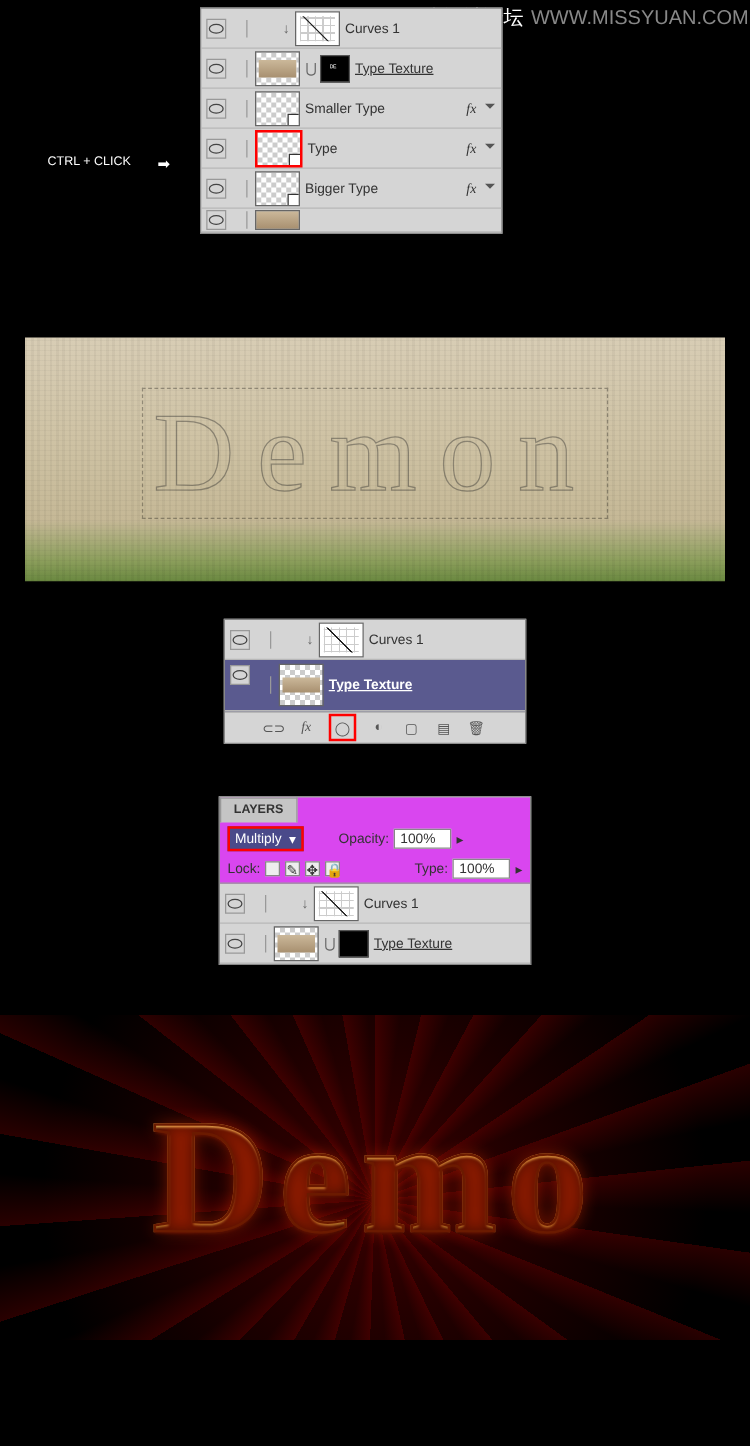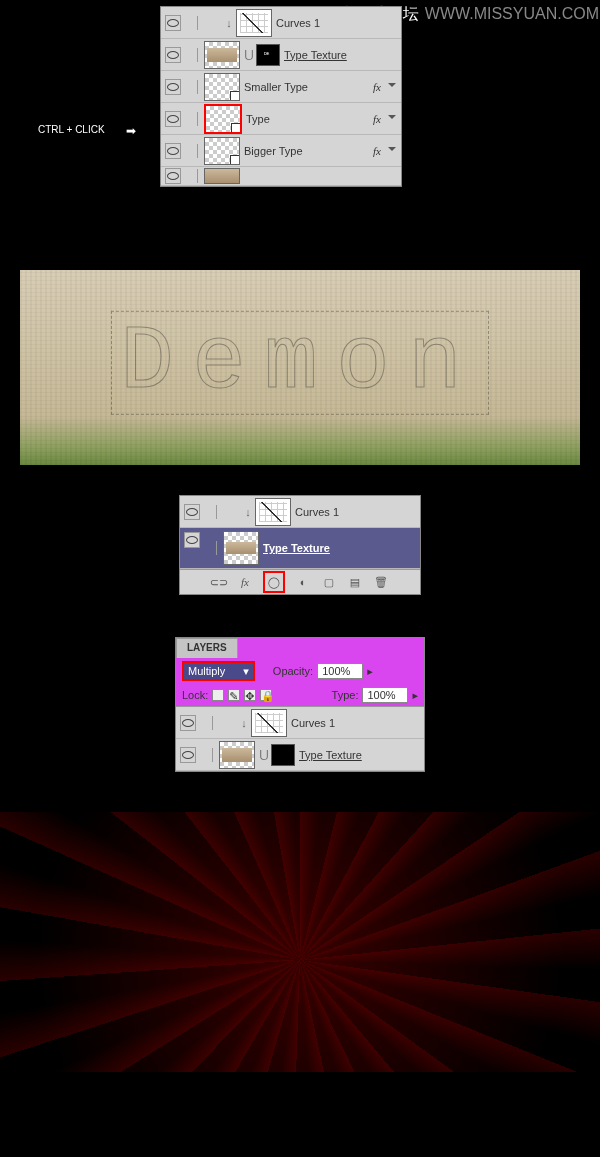--- a/index.html
+++ b/index.html
@@ -25,29 +25,29 @@
 .fx{position:absolute;right:20px;font-style:italic;font-family:Georgia}
 .drop{position:absolute;right:4px;width:10px;height:10px;display:flex;align-items:center;justify-content:center}
 .drop:before{content:'';border:4px solid transparent;border-top-color:#555}
 .indent{margin-left:20px}
 .link{width:10px;text-align:center;color:#666;margin-right:2px}
 .btmbar{display:flex;align-items:center;height:24px;background:#d5d5d5;padding:0 8px;gap:10px;justify-content:center;border-top:1px solid #999}
 .ico{width:16px;height:16px;display:flex;align-items:center;justify-content:center;color:#555}
 .ico.red{border:2px solid red;padding:1px}
 .txr{position:relative;margin:30px auto;width:560px;height:195px;background:linear-gradient(180deg,#d8cdb5 0%,#cfc3a5 40%,#c5b896 75%,#8a9d5a 92%,#6a8840 100%);overflow:hidden}
 .txr:before{content:'';position:absolute;inset:0;background:repeating-linear-gradient(90deg,rgba(0,0,0,.04) 0 2px,transparent 2px 5px),repeating-linear-gradient(0deg,rgba(0,0,0,.03) 0 1px,transparent 1px 4px)}
-.demon{position:absolute;top:50%;left:50%;transform:translate(-50%,-55%);font-size:90px;font-family:Liberation Mono, monospace;letter-spacing:18px;color:transparent;-webkit-text-stroke:1px rgba(40,40,40,.4)}
+.demon{position:absolute;top:50%;left:50%;transform:translate(-50%,-55%);font-size:90px;font-family:Liberation Serif, serif;letter-spacing:18px;color:transparent;-webkit-text-stroke:1px rgba(40,40,40,.4)}
 .final{position:relative;height:260px;margin-top:40px;background:radial-gradient(circle at 50% 55%,#3a0000 0%,#200000 35%,#000 80%);overflow:hidden}
 .rays{position:absolute;inset:-50px;background:repeating-conic-gradient(from 0deg at 50% 55%,rgba(120,0,0,.35) 0deg,transparent 8deg,transparent 14deg)}
 .gold{position:absolute;top:50%;left:50%;transform:translate(-50%,-50%);font-family:Georgia,serif;font-size:130px;font-weight:bold;letter-spacing:8px;background:linear-gradient(#f4d577,#caa044 45%,#8f6620);color:transparent;-webkit-background-clip:text;background-clip:text;text-shadow:0 0 14px rgba(255,50,0,.45),0 2px 2px #3a0a00;-webkit-text-stroke:2px #6b1a00}
 .hdr{background:#d946ef;border-bottom:1px solid #999}
 .tabs{display:flex;height:20px}
 .tab{padding:3px 10px;font-size:10px;font-weight:bold;background:#c5c5c5;border:1px solid #999;border-bottom:none}
 .opts{display:flex;align-items:center;padding:3px 6px;gap:4px}
-.sel-box{border:1px solid #777;background:#fff;padding:1px 4px;display:flex;align-items:center;gap:18px;height:14px}
+.sel-box{border:1px solid #777;background:#fff;padding:1px 4px;display:flex;align-items:center;gap:6px;height:14px}
 .sel-box.red{border:2px solid red;background:#4a4a8a;color:#fff}
 .mini{width:10px;height:10px;border:1px solid #888;background:#eee}
 .pct{border:1px solid #888;background:#fff;padding:1px 4px;width:36px;text-align:left;display:inline-block}
 </style>
 </head>
 <body>
 
 <div class="wm"><span class="cn">思缘设计论坛</span><span>WWW.MISSYUAN.COM</span></div>
 
 <div style="position:relative;height:240px">
@@ -147,21 +147,21 @@
 <div class="panel" style="width:248px;margin:42px auto 0">
   <div class="hdr">
     <div class="tabs">
         <div class="tab">LAYERS</div>
       </div>
     <div class="opts">
       <div class="sel-box red">
           <span>Multiply</span>
           <span style="margin-left:auto">▾</span>
         </div>
-      <span style="margin-left:14px">Opacity:</span>
+      <span style="margin-left:24px">Opacity:</span>
       <span class="pct">100%</span>
       <span>▸</span>
     </div>
     <div class="opts">
       <span>Lock:</span>
       <span class="mini"></span>
       <span class="mini">✎</span>
       <span class="mini">✥</span>
       <span class="mini">🔒</span>
       <span style="margin-left:auto">Type:</span>
@@ -184,13 +184,14 @@
         <div style="position:absolute;inset:6px 2px;background:linear-gradient(#cbb89a,#a89070)"></div>
       </div>
     <span class="link">⋃</span>
     <div class="mask"></div>
     <span class="lname">Type Texture</span>
   </div>
 </div>
 
 <div class="final">
   <div class="rays"></div>
+  <div class="gold">Demo</div>
 </div>
 
 </body></html>

